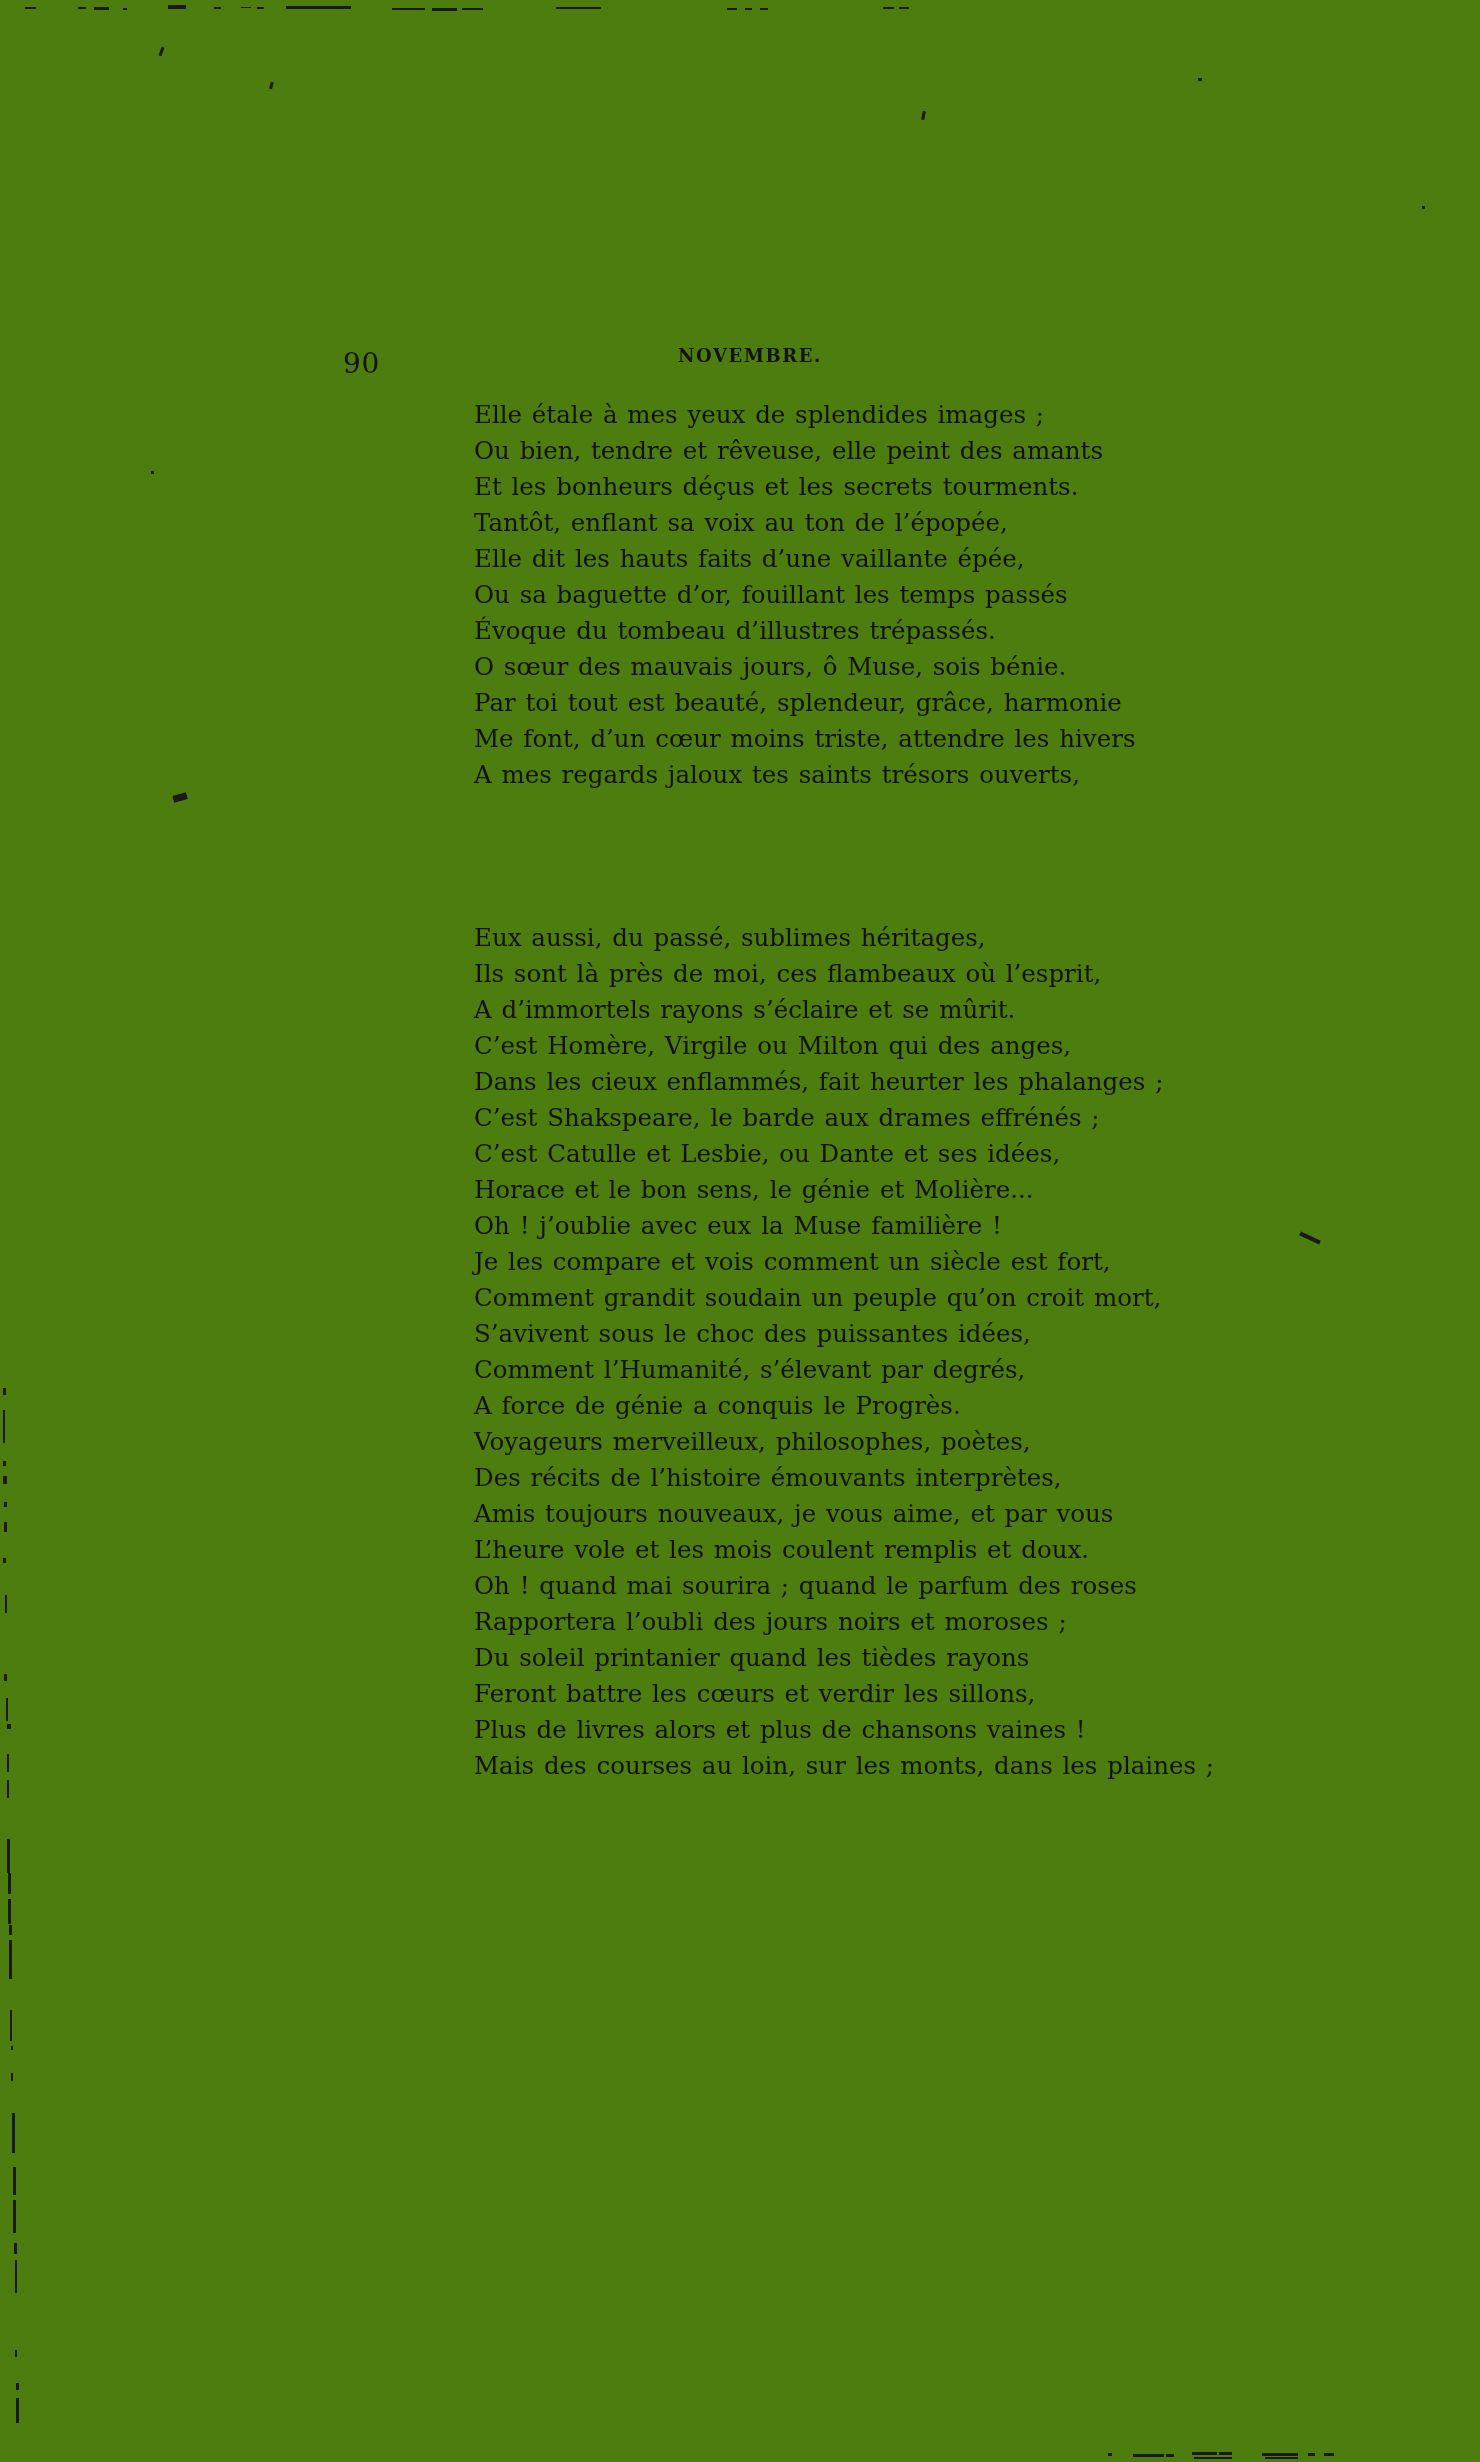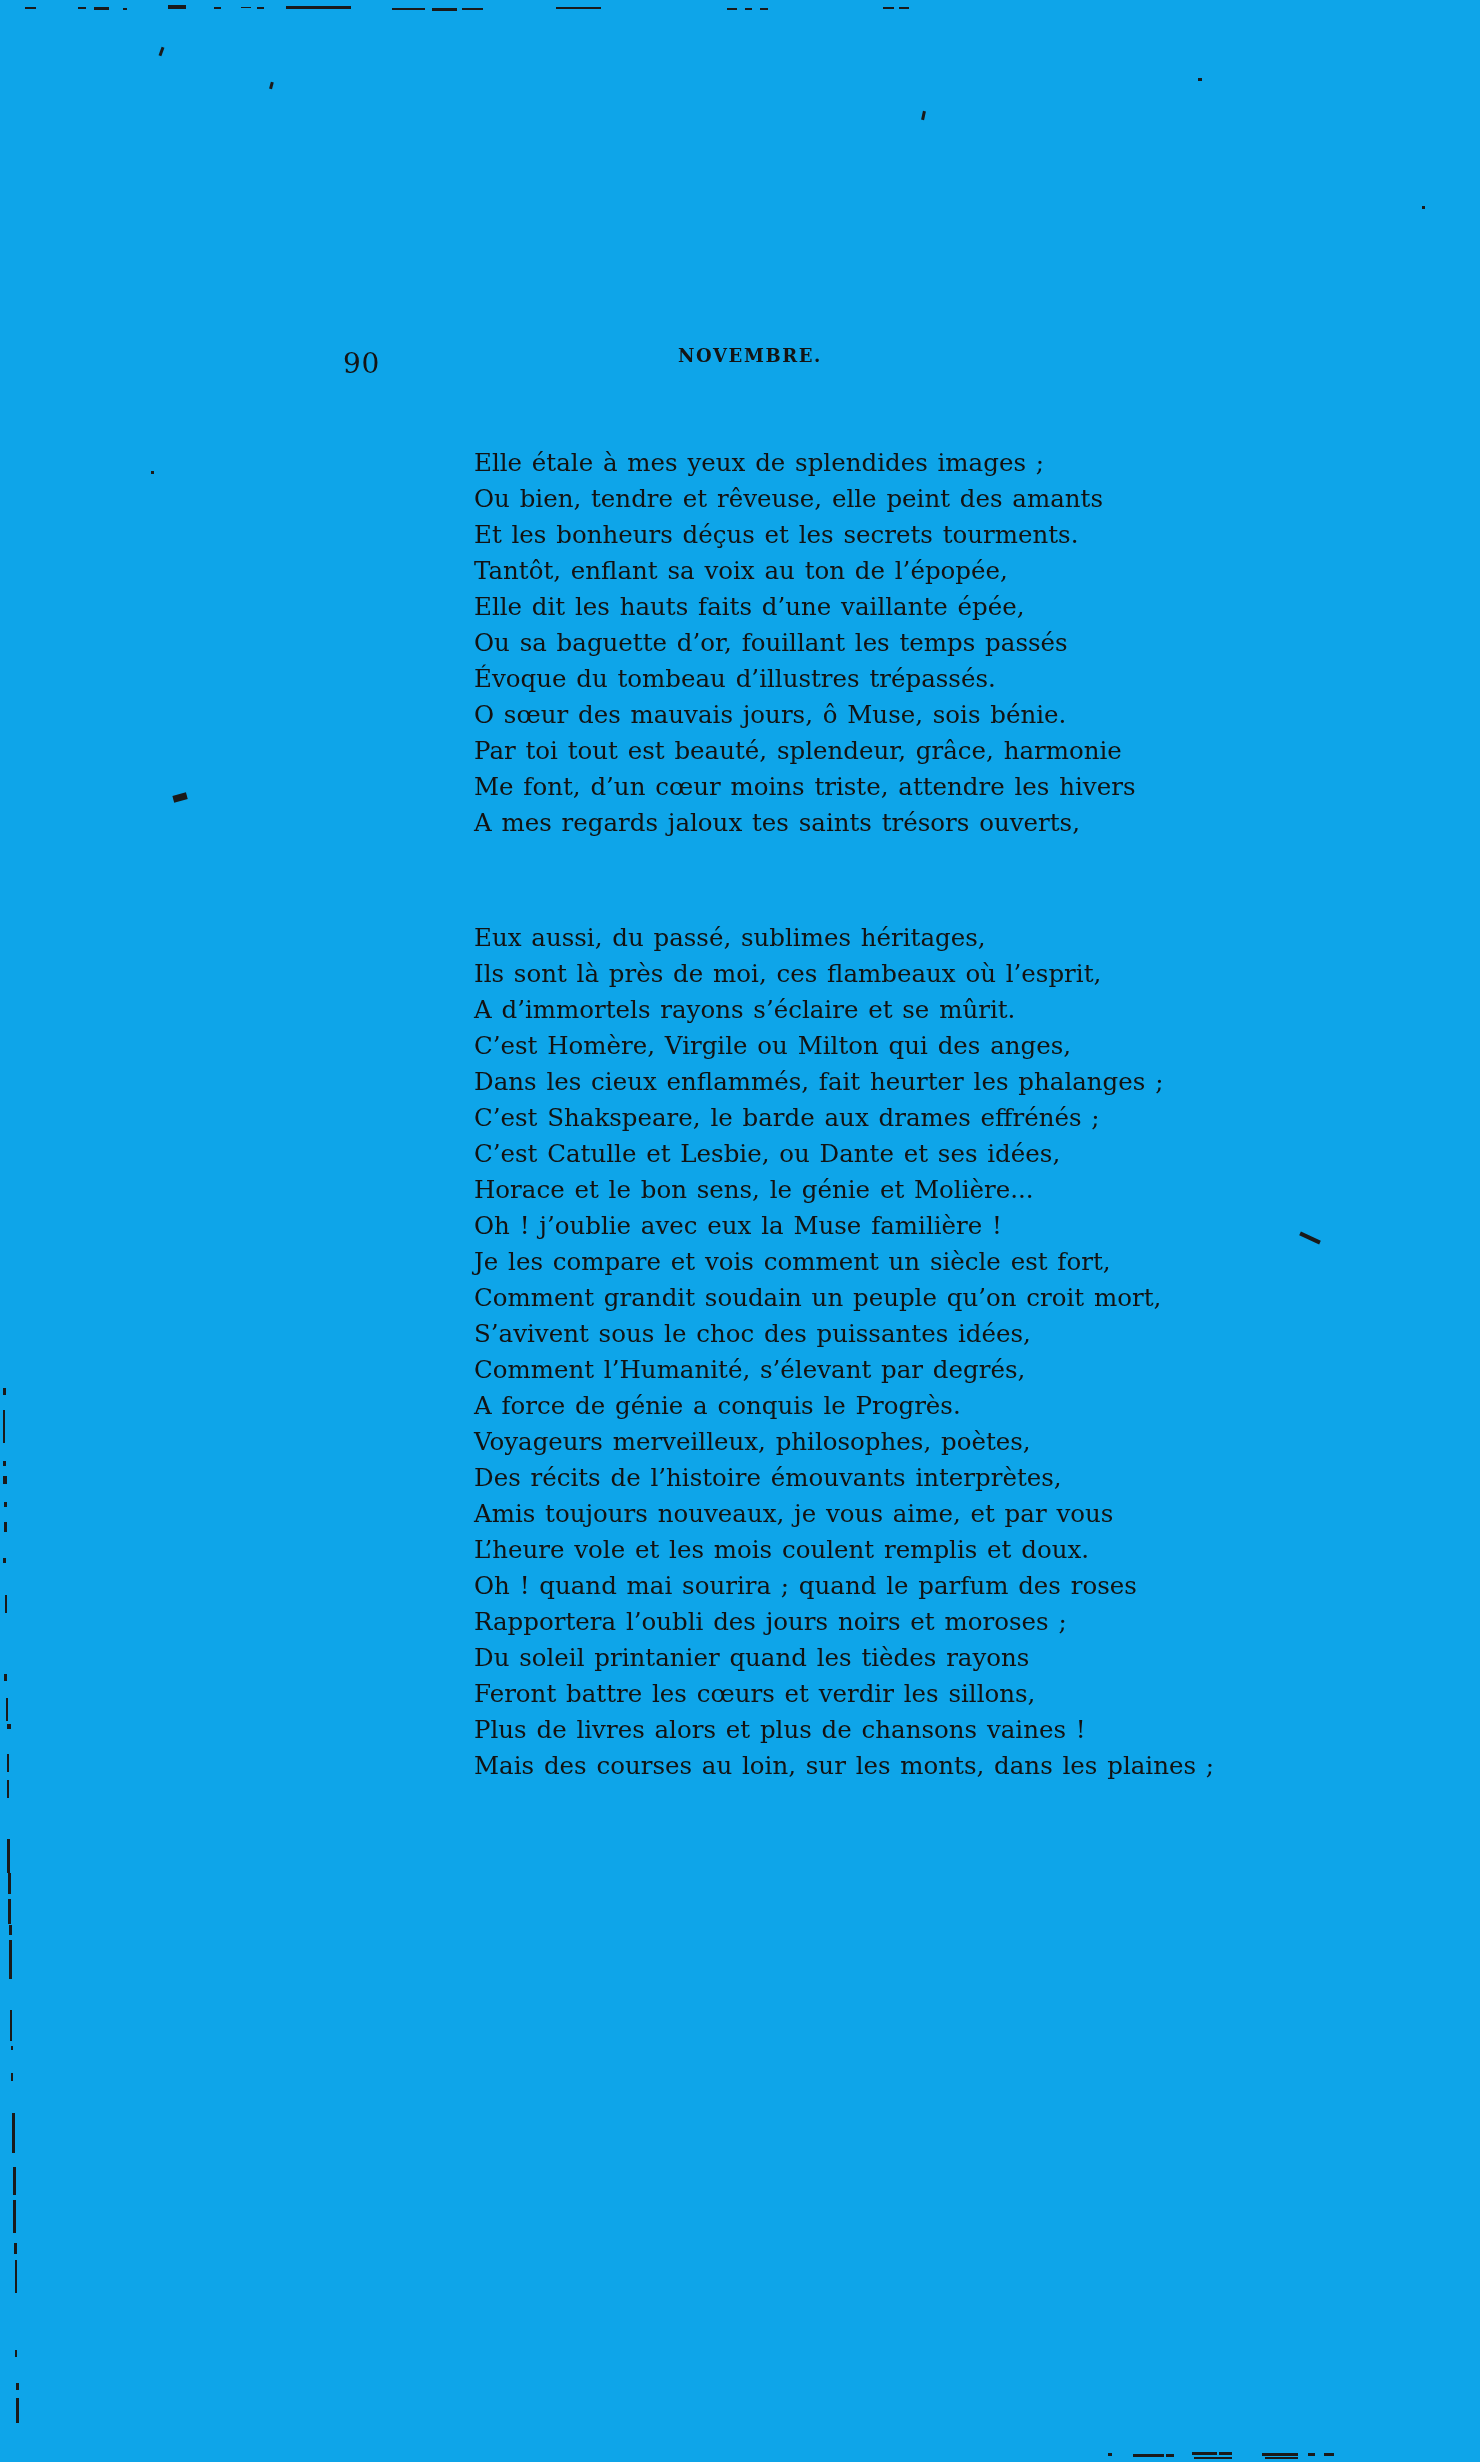--- a/index.html
+++ b/index.html
@@ -11,21 +11,21 @@
     width: 1481px;
     height: 2462px;
     position: relative;
     overflow: hidden;
     font-family: "DejaVu Serif", "Liberation Serif", serif;
     color: #121212;
   }
   .page {
     position: absolute;
     inset: 0;
-    background: #0ea5e9;
+    background: #4d7c0f;
     padding-left: 11px;
   }
   .page-number {
     position: absolute;
     left: 343px;
     top: 347px;
     font-size: 28px;
     letter-spacing: 0.8px;
     color: #141414;
   }
@@ -40,21 +40,21 @@
   }
   .stanza {
     position: absolute;
     left: 474px;
     font-size: 24.5px;
     line-height: 36px;
     white-space: nowrap;
     word-spacing: 2px;
     color: #121212;
   }
-  .stanza-1 { top: 397px; margin-top: 48px; }
+  .stanza-1 { top: 397px; }
   .stanza-2 { top: 920px; }
   .line { height: 36px; }
   .artifact {
     position: absolute;
     background: #1a1a1a;
   }
 </style>
 </head>
 <body>
 

